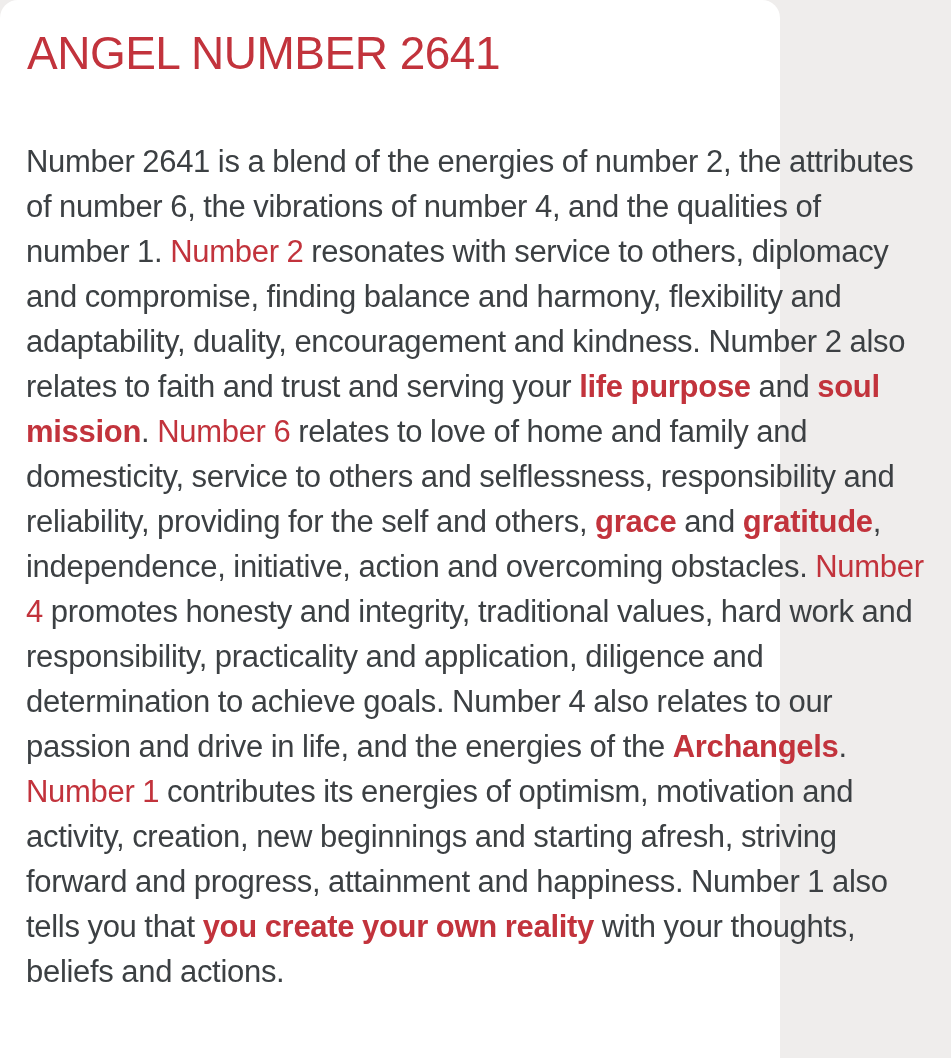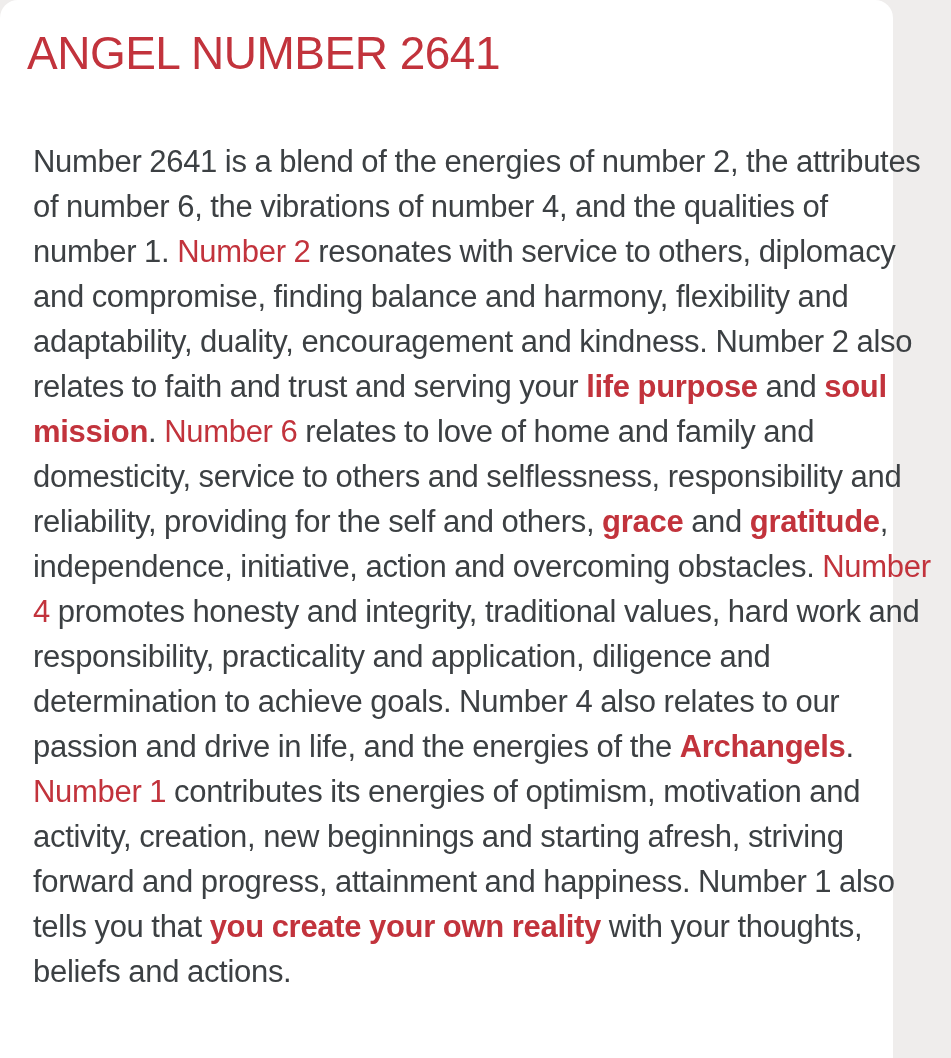--- a/index.html
+++ b/index.html
@@ -11,36 +11,36 @@
   *{box-sizing:border-box;}
   html,body{margin:0;padding:0;}
   body{
     width:951px;
     height:1058px;
     background:var(--page-bg);
     font-family:"Liberation Sans", sans-serif;
     overflow:hidden;
   }
   .card{
-    width:893px;
+    width:780px;
     min-height:1058px;
     background:var(--card-bg);
     border-radius:18px 18px 0 0;
     padding:22px 25px 30px 25px;
   }
   h1.page-title{
     margin:4px 0 0 2px;
     font-size:46px;
     line-height:1.2;
     font-weight:400;
     color:var(--red);
     letter-spacing:-0.5px;
   }
   p.article-paragraph{
-    margin:58px 0 0 8px;
+    margin:58px 0 0 1px;
     width:901px;
     font-size:31px;
     line-height:45px;
     color:var(--body-text);
     letter-spacing:-0.3px;
     word-spacing:-0.5px;
   }
   .seg-text{color:var(--body-text);}
   a.seg-link{
     color:var(--red);

